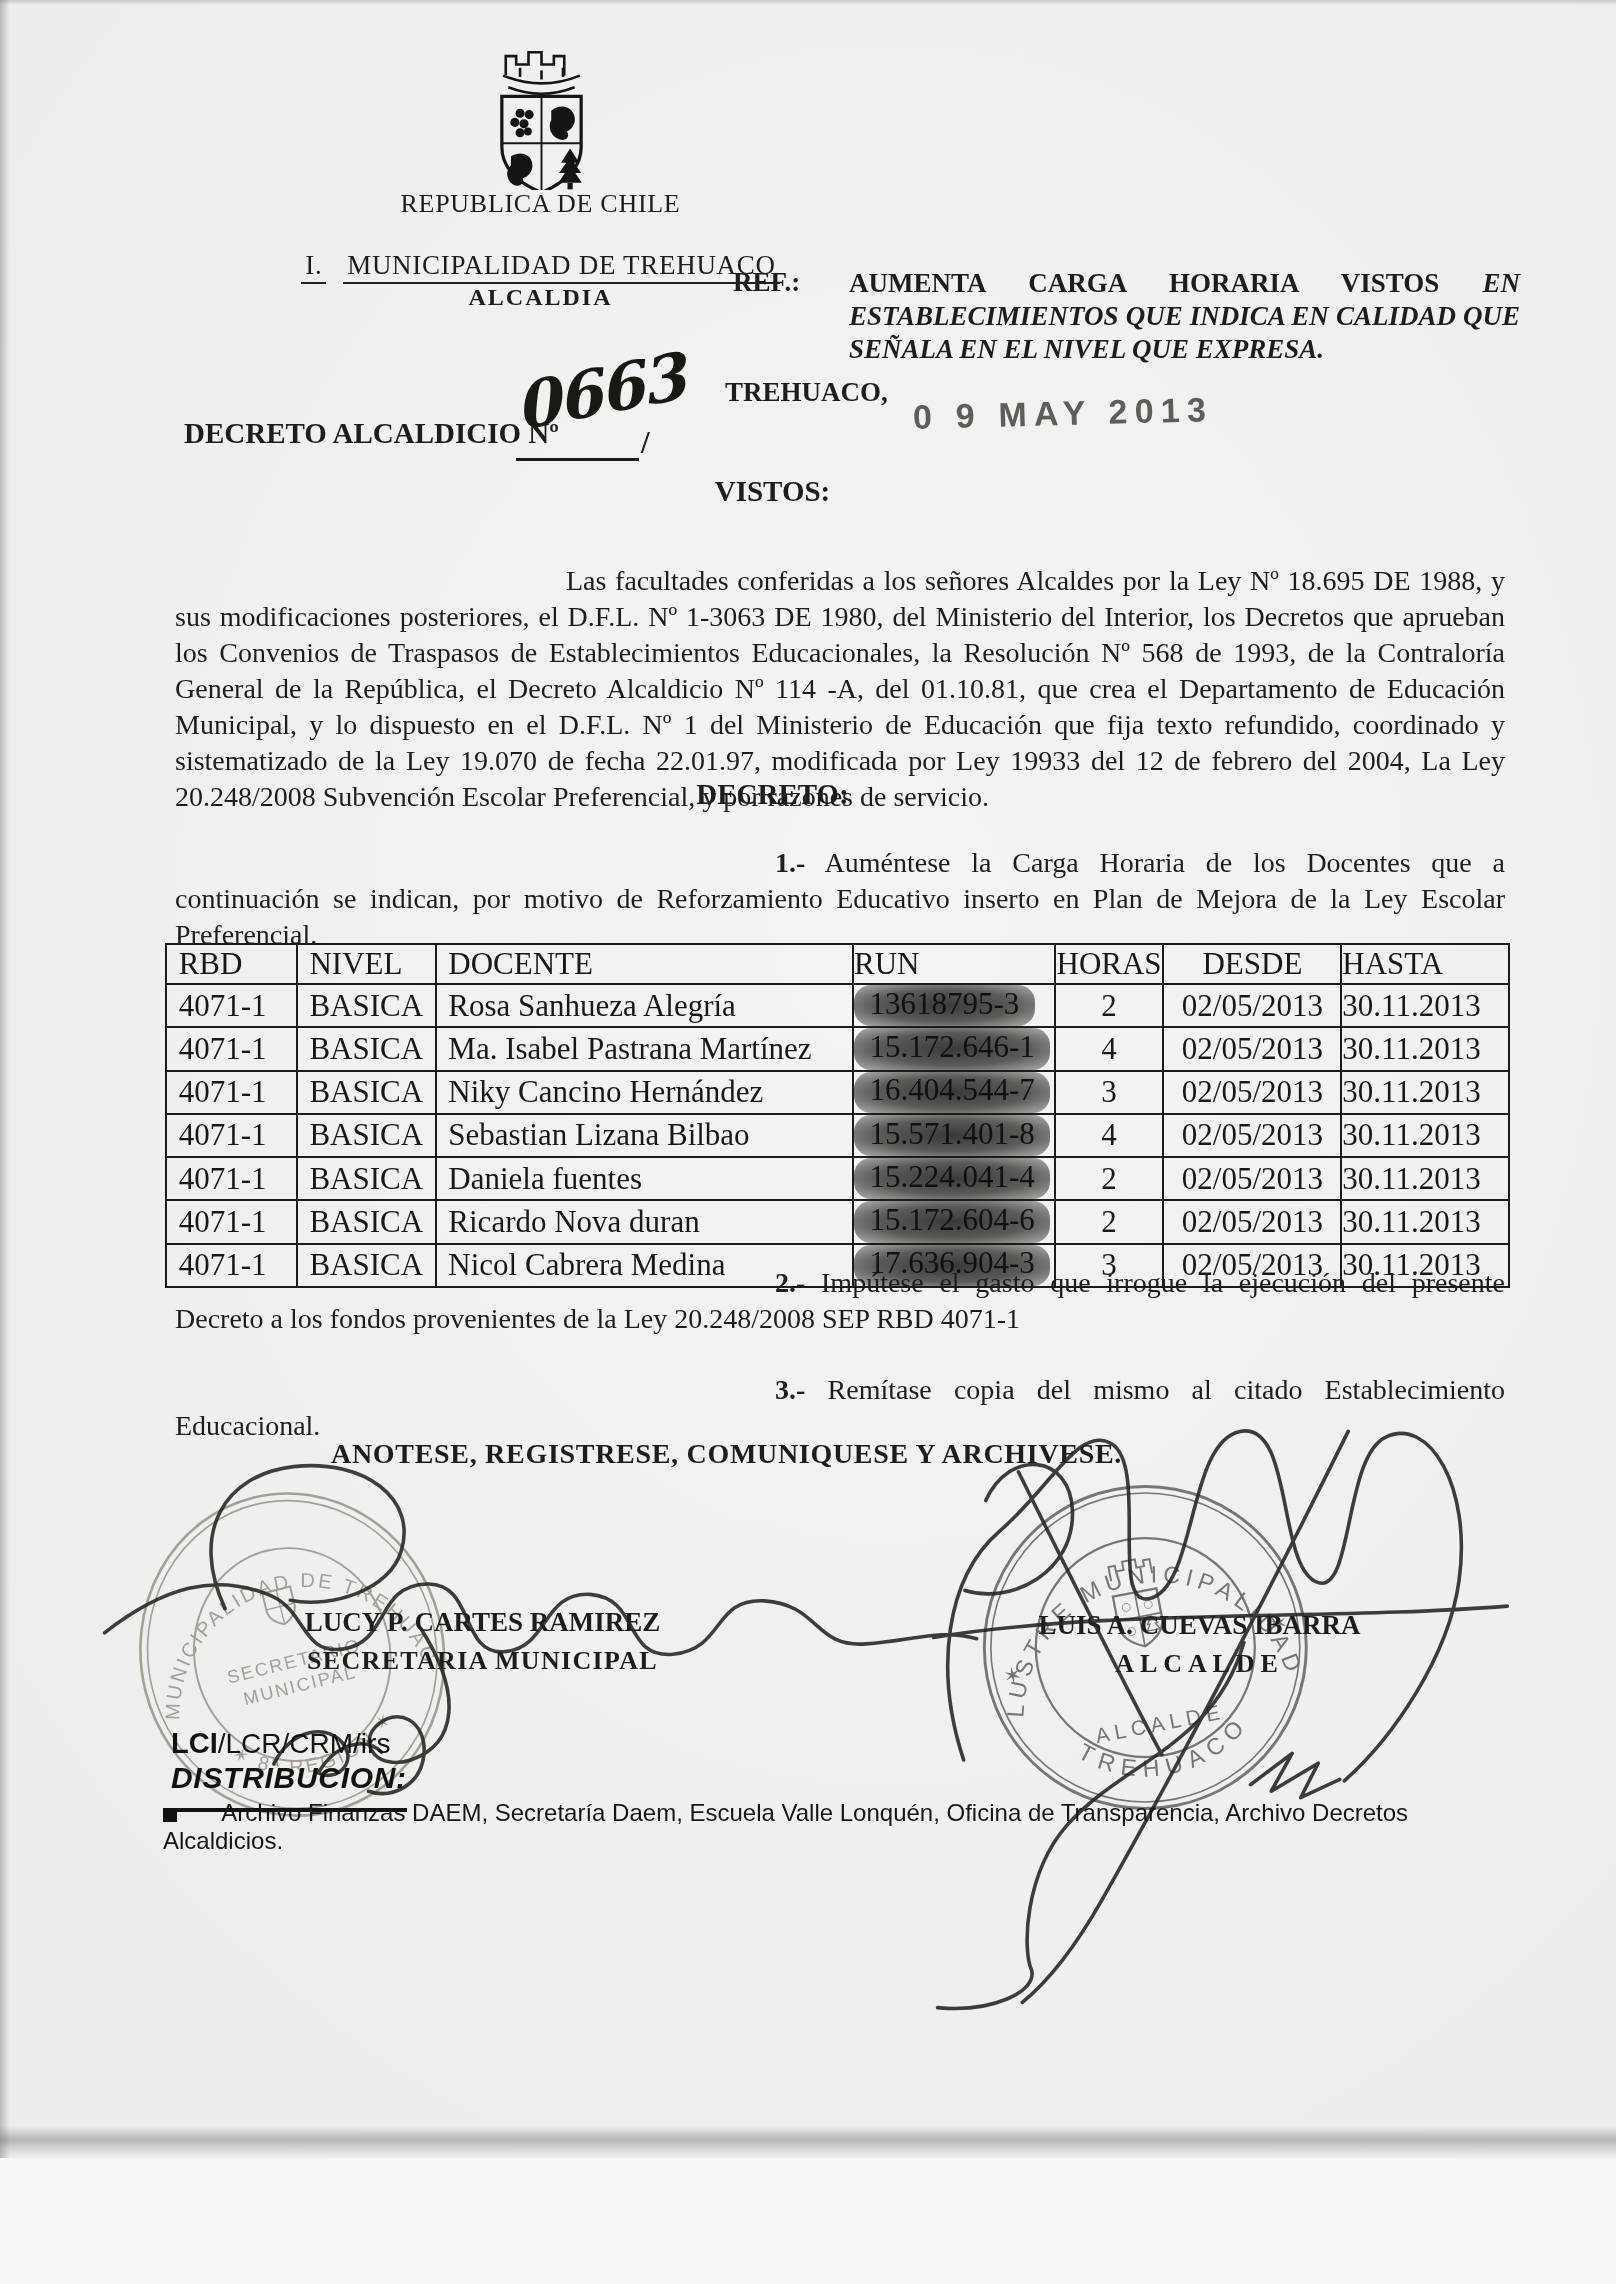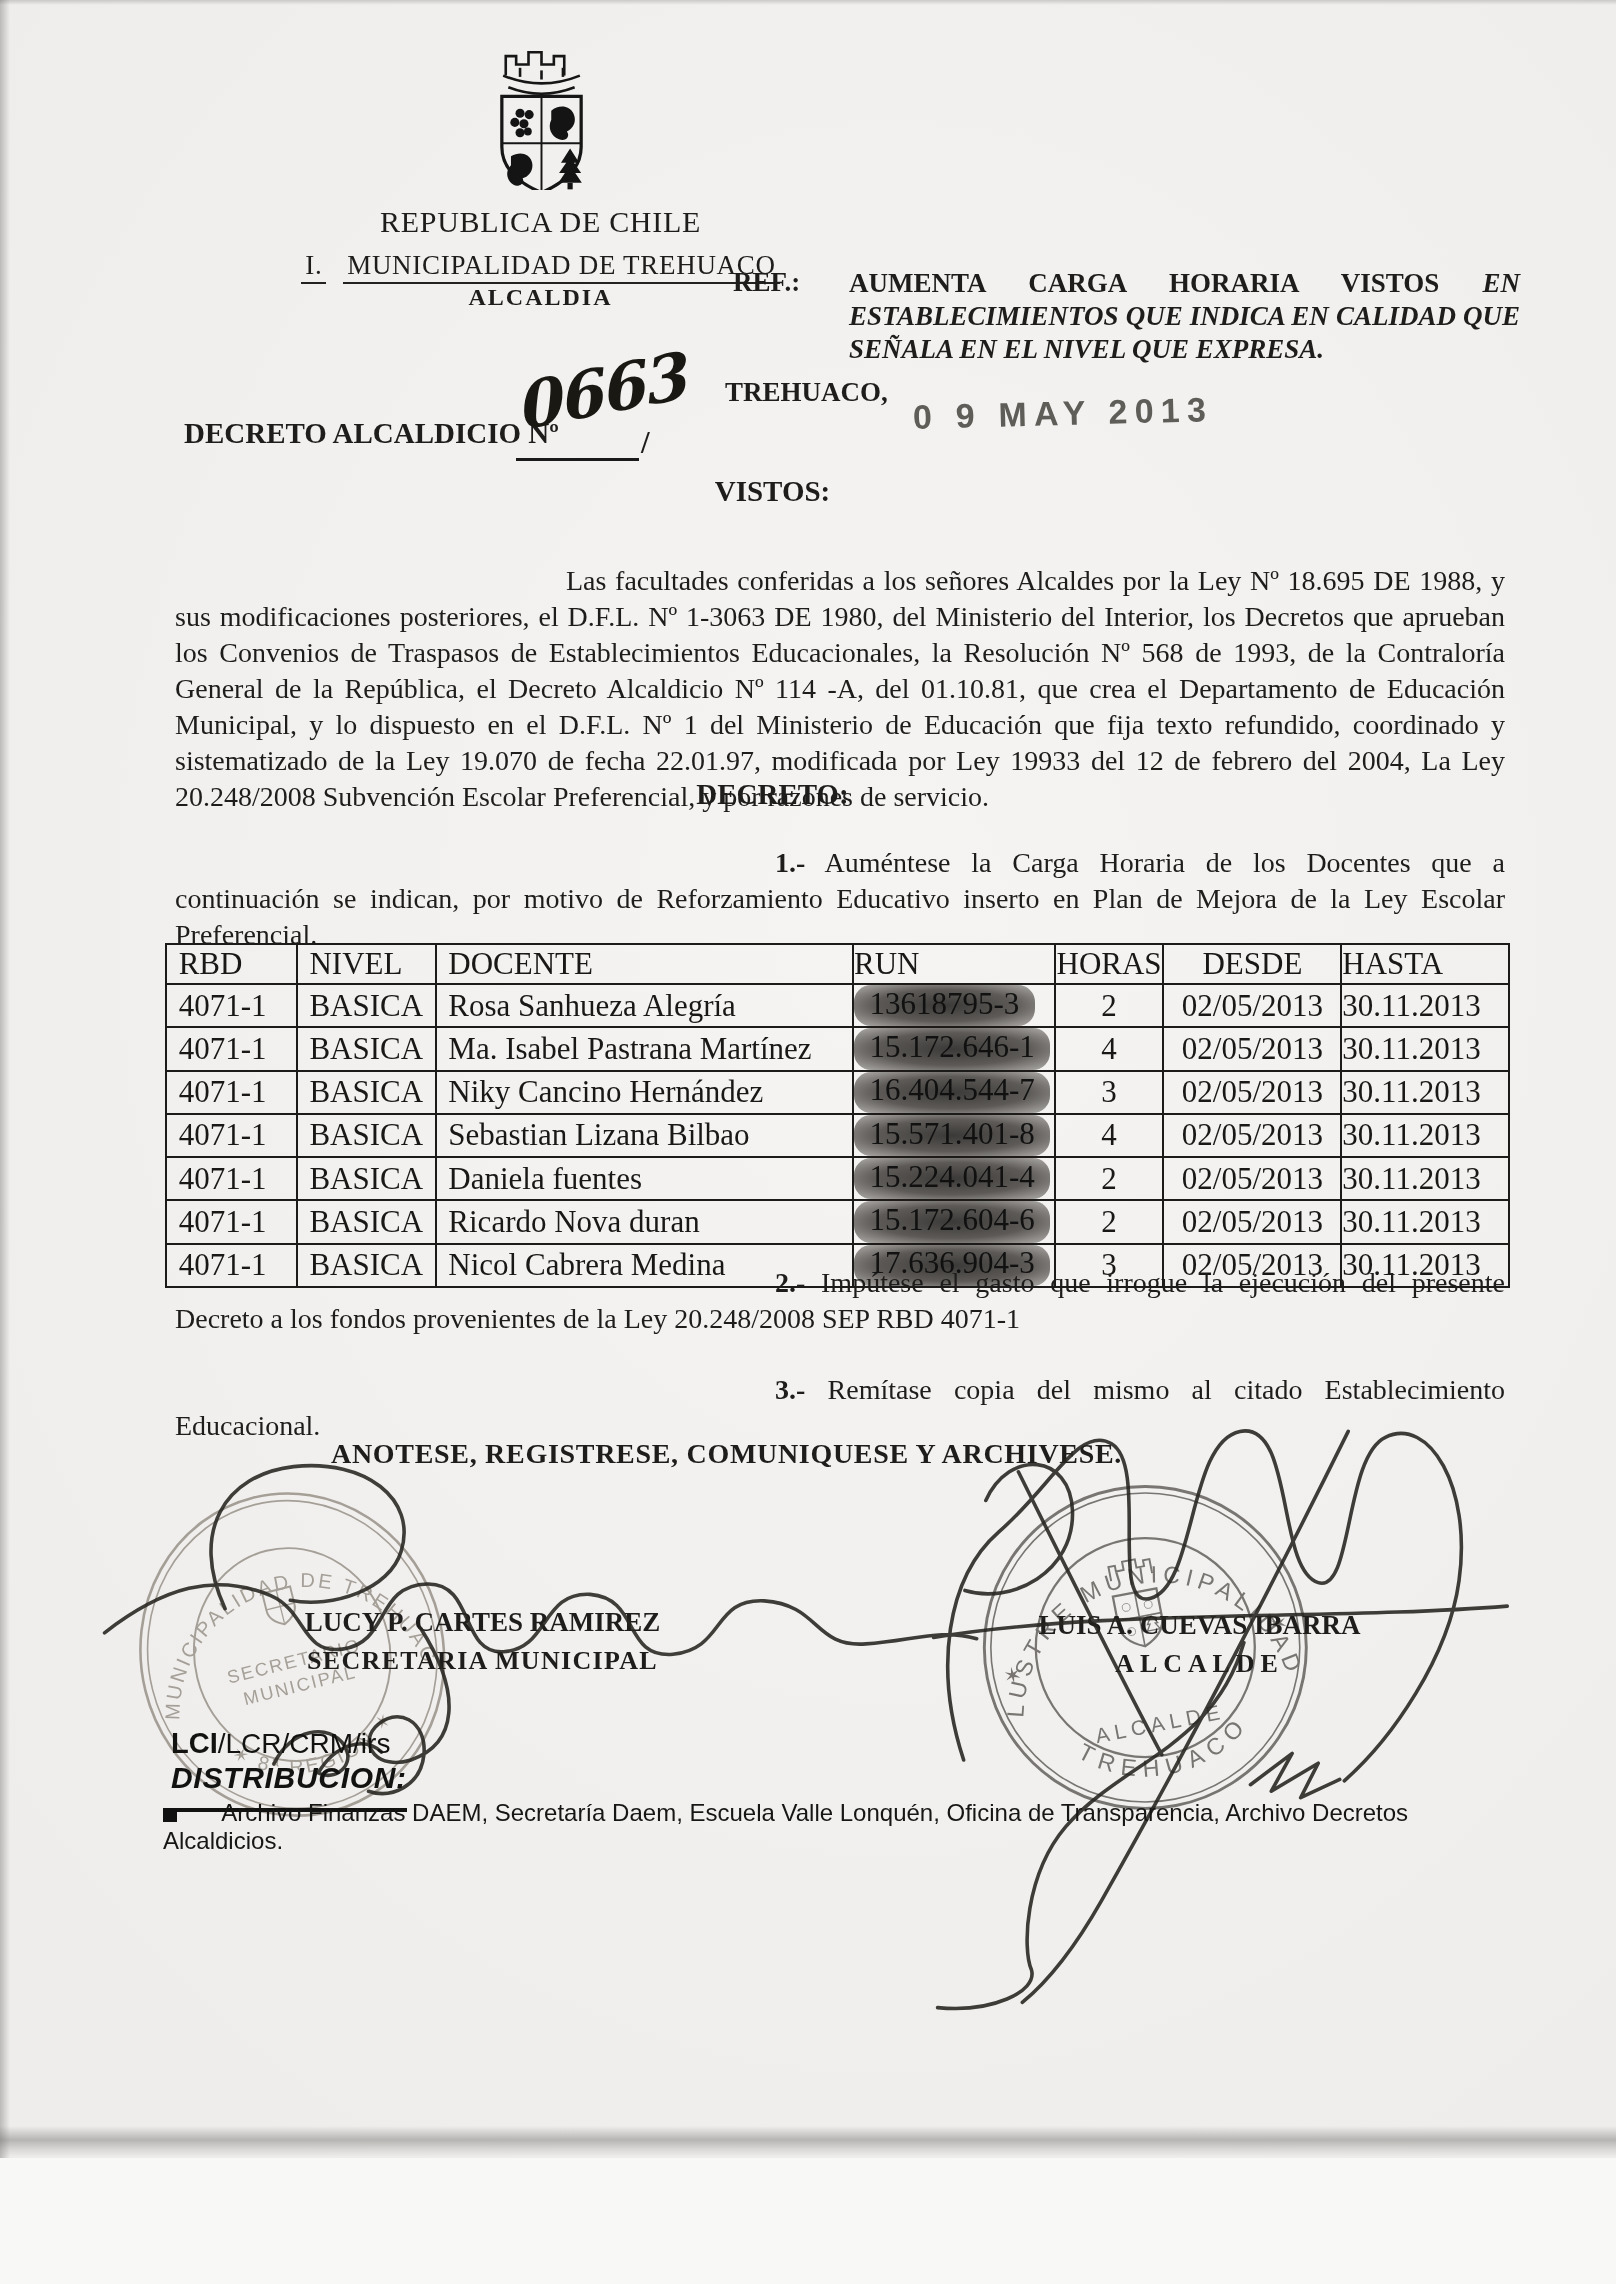--- a/index.html
+++ b/index.html
@@ -14,21 +14,21 @@
   .edge-top { position:absolute; left:0; top:0; width:100%; height:5.2px;
     background:linear-gradient(to bottom, rgba(70,68,66,.22), rgba(70,68,66,0)); }
   .scan-band { position:absolute; left:0; top:2126px; width:100%; height:31px;
     background:linear-gradient(to bottom, rgba(110,108,105,0) 0%, rgba(104,102,99,.42) 45%, rgba(140,138,135,.22) 75%, rgba(200,199,197,0) 100%); }
   .below-band { position:absolute; left:0; top:2158px; width:100%; height:126px; background:#f8f8f7; }
 
   .abs { position:absolute; }
 
   
   .hdr-line { left:280px; width:521px; text-align:center; letter-spacing:0.7px; }
-  .hdr-1 { top:189px; font-size:30px;margin-top:16px; }
+  .hdr-1 { top:189px; font-size:26px; }
   .hdr-2 { top:220px; font-size:25.4px; }
   .hdr-3 { top:250px; font-size:27px; }
   .hdr-3 .u { border-bottom:2px solid #222; padding:0 3.9px 2px 3.9px; }
   .hdr-3 .pref { margin-right:17px; }
   .hdr-4 { top:284px; font-size:24px; font-weight:bold; letter-spacing:2px; }
 
   
   .ref-label { left:733px; top:267px; font-size:27px; font-weight:bold; }
   .ref-lines { left:849px; top:267px; width:671px; }
   .ref-line { font-size:27px; line-height:33px; font-weight:bold; }

